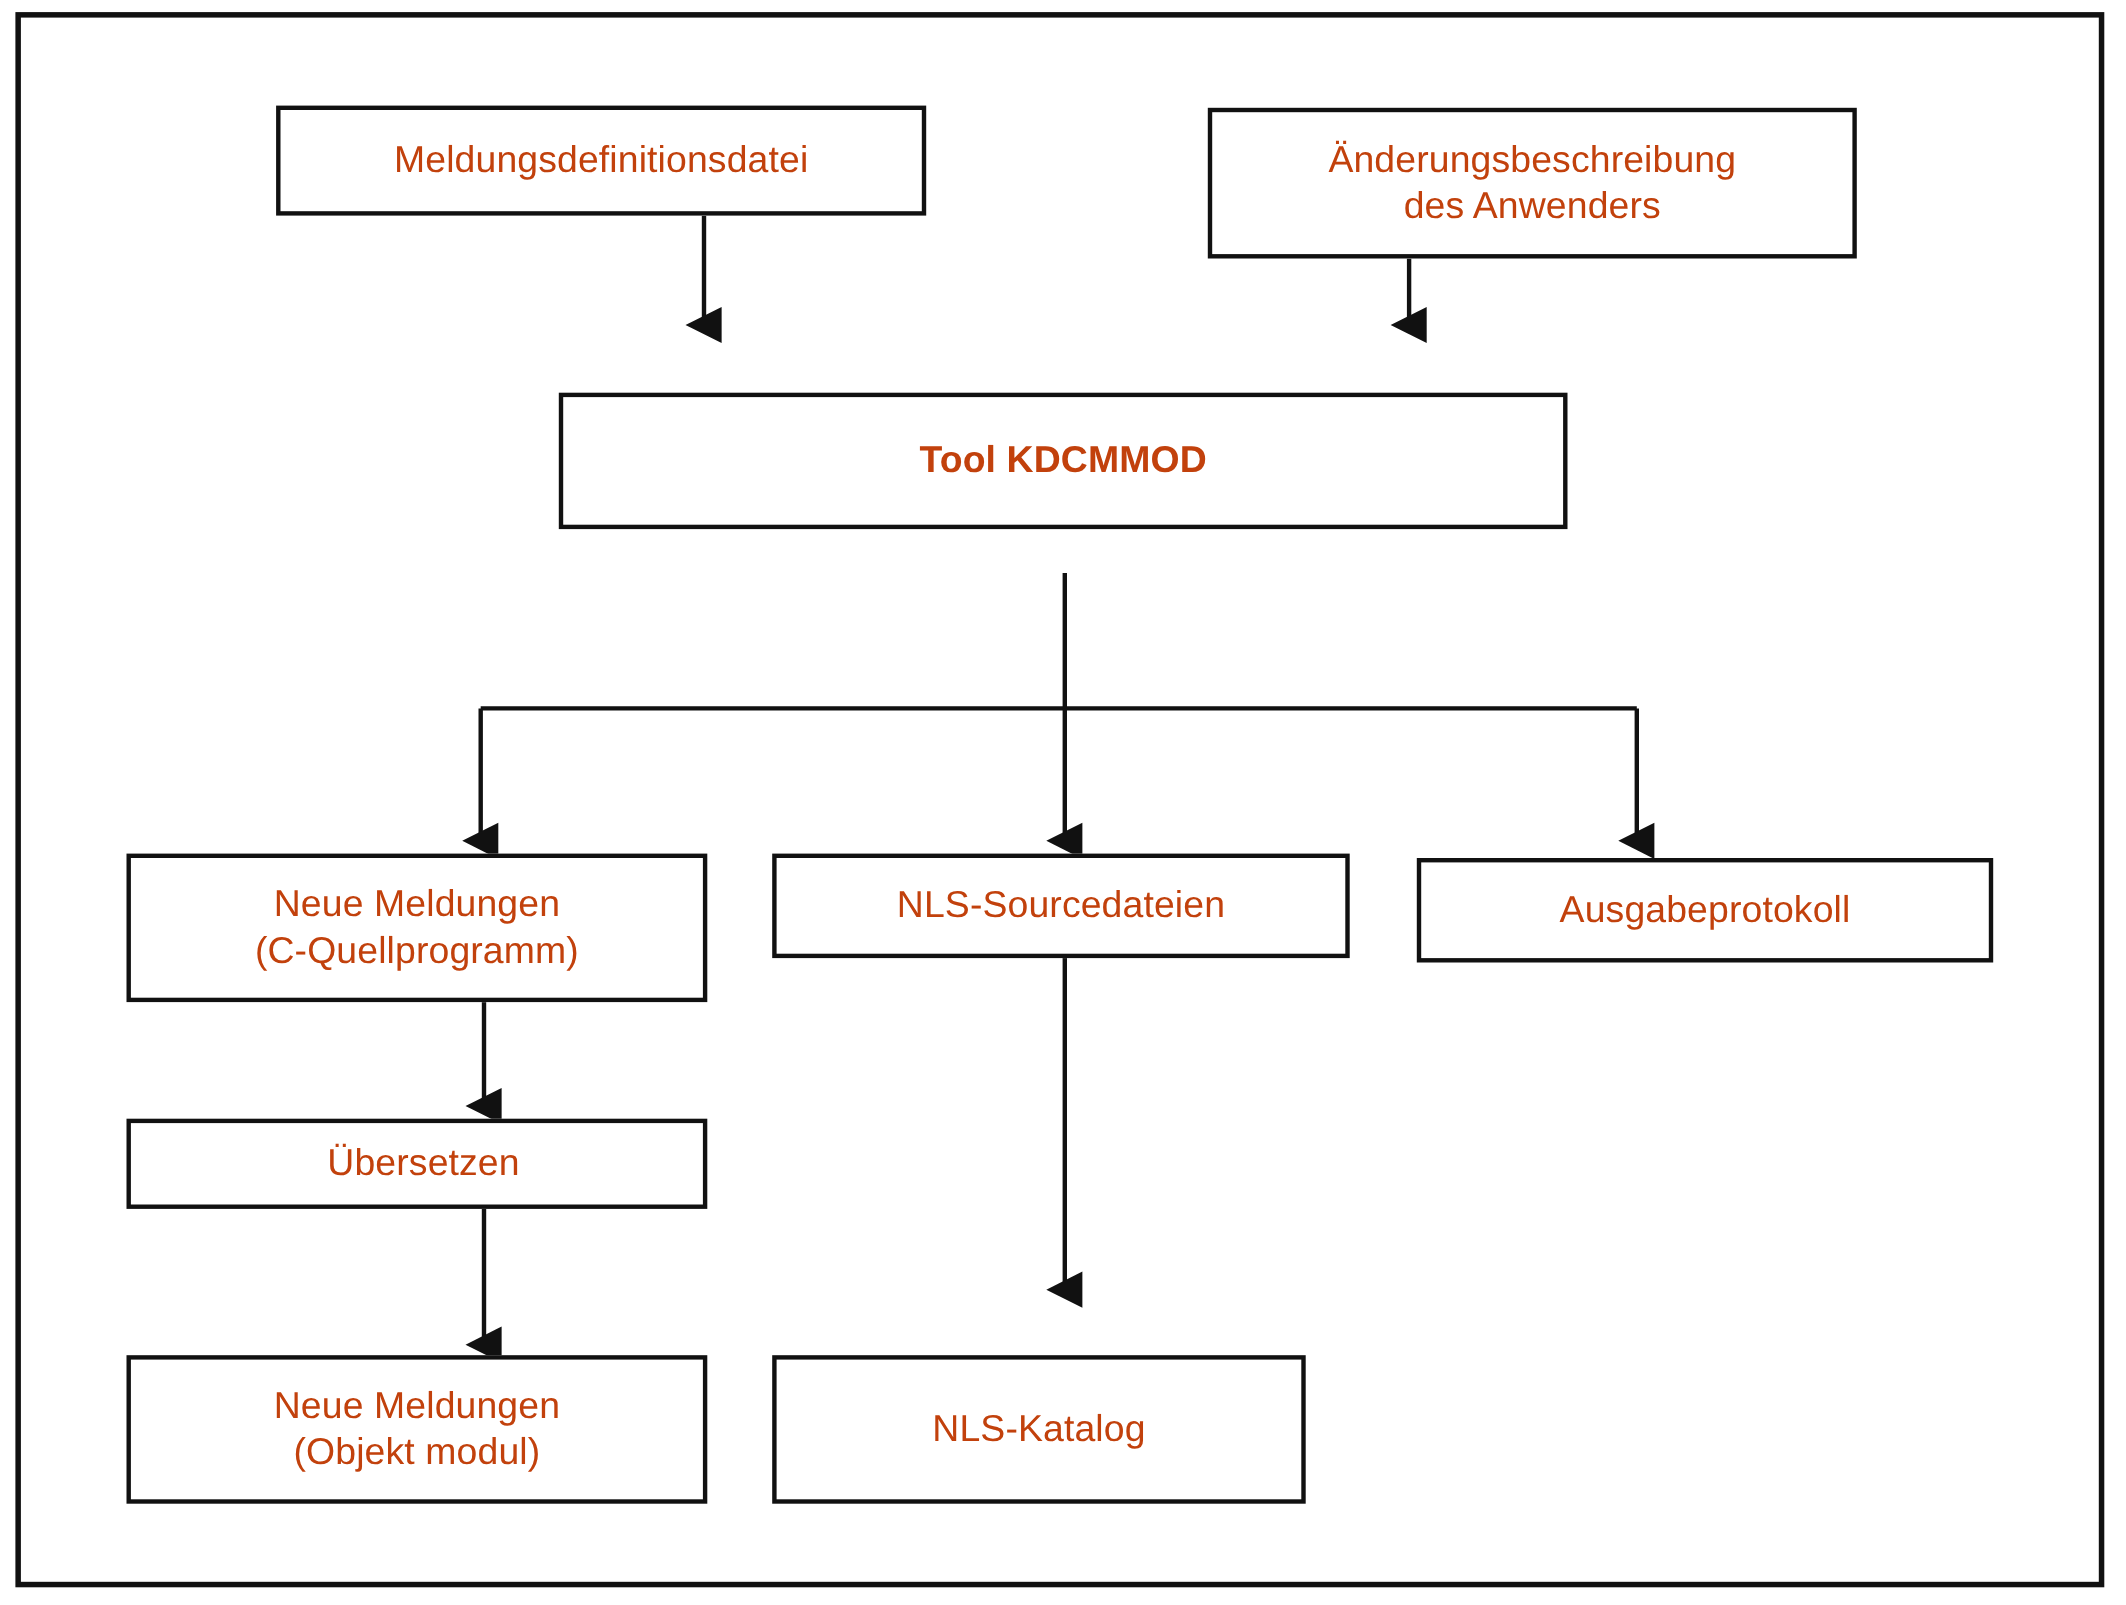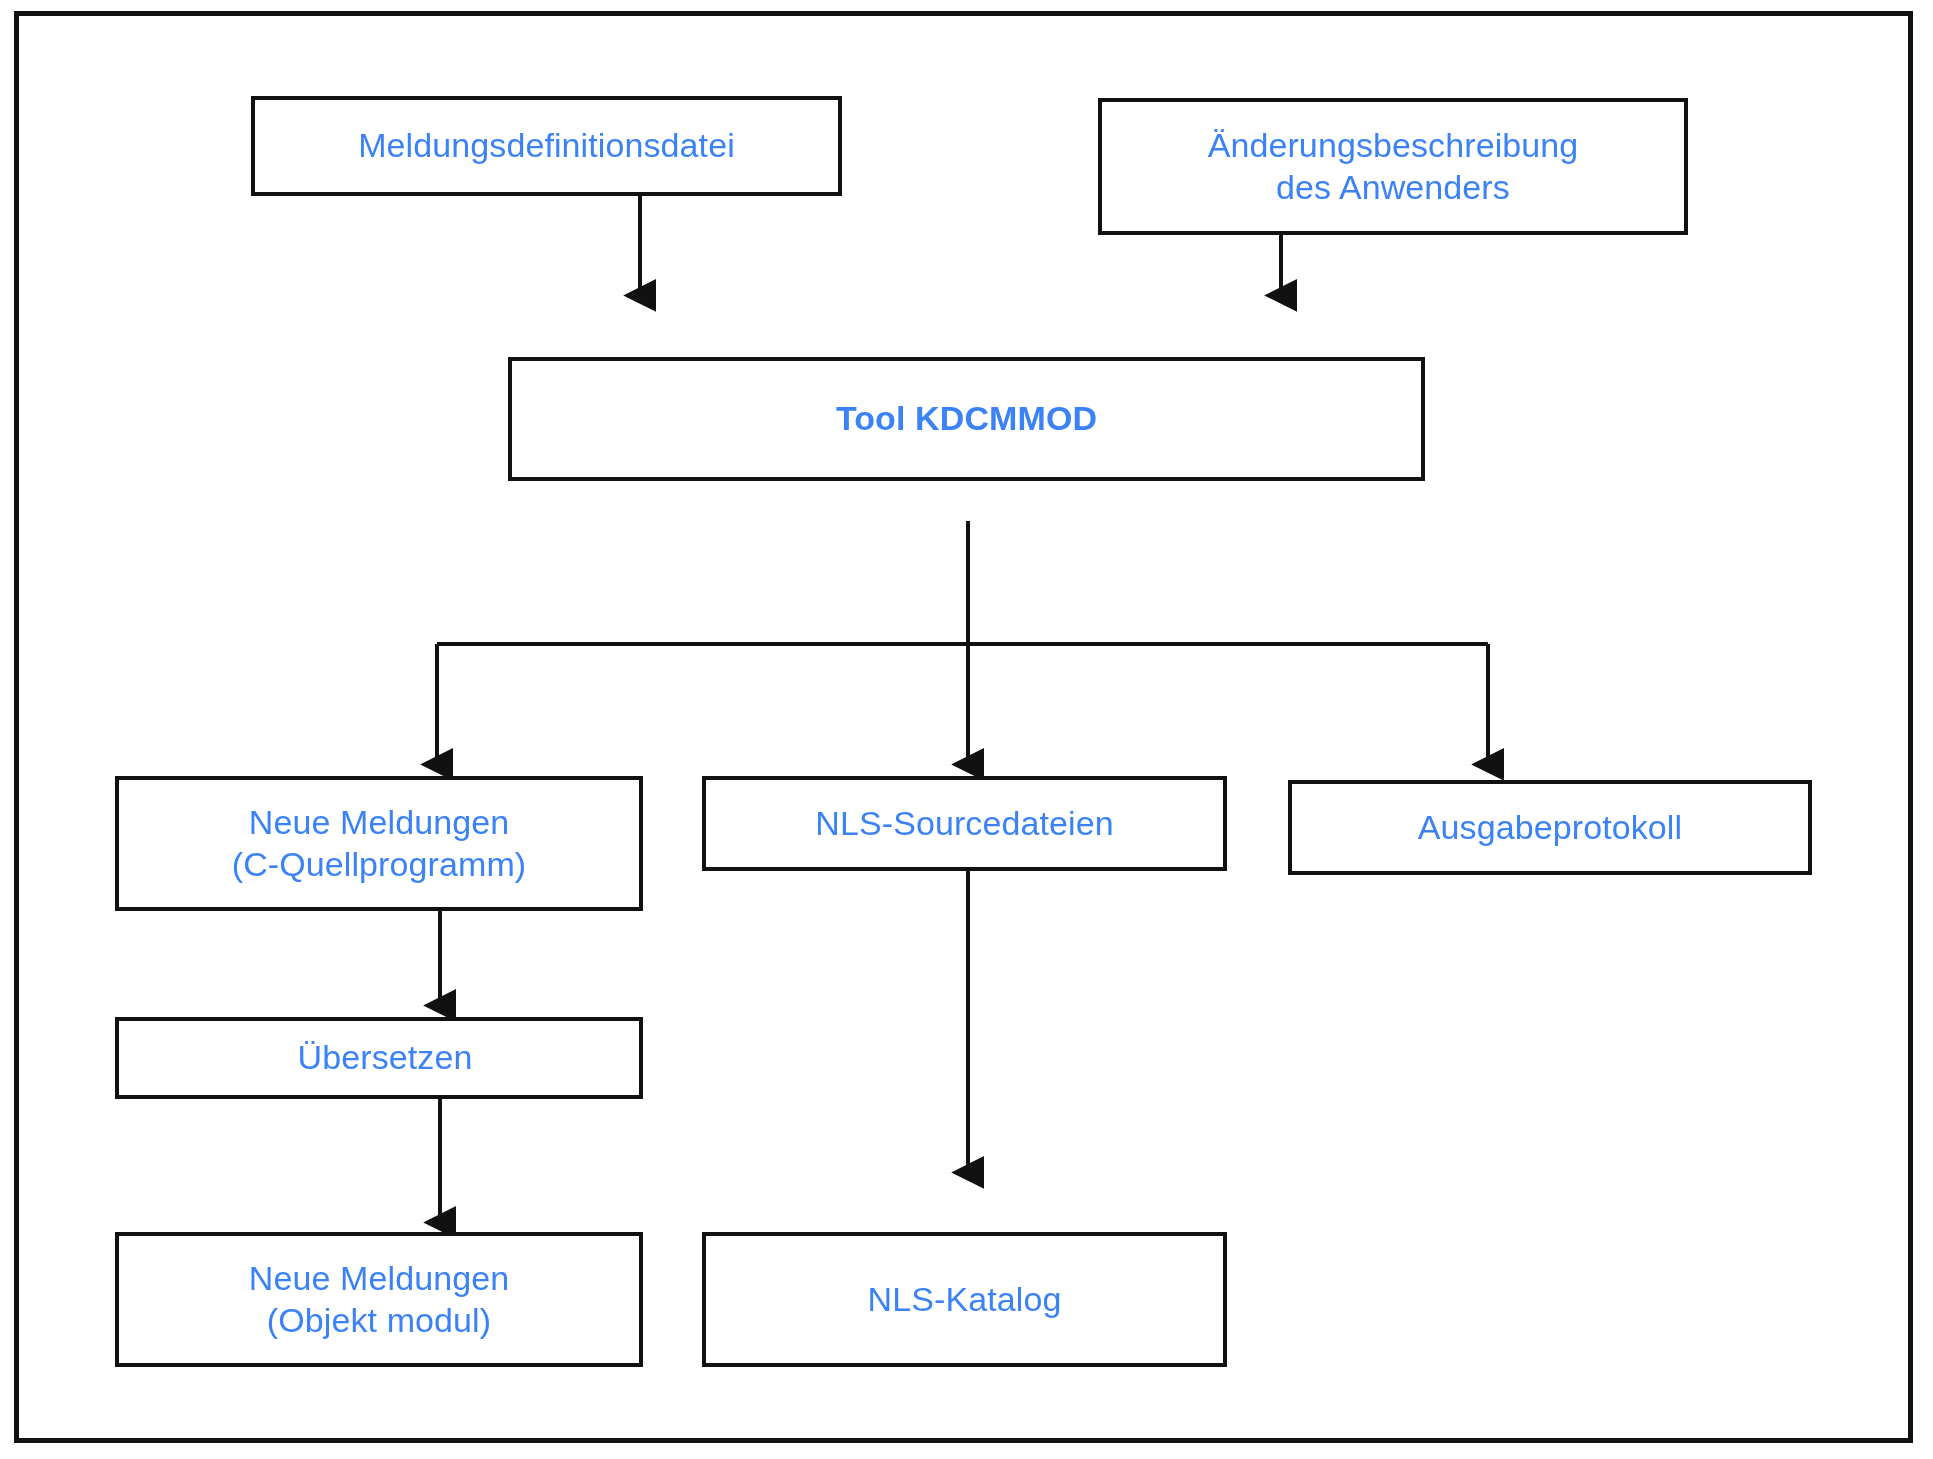--- a/index.html
+++ b/index.html
@@ -31,21 +31,21 @@
   
   .node {
     position: absolute;
     border: 4px solid #111111;
     background: #ffffff;
     box-sizing: border-box;
     display: flex;
     align-items: center;
     justify-content: center;
     text-align: center;
-    color: #3b82f6;
+    color: #c2410c;
     font-size: 34px;
     line-height: 1.22;
     font-weight: normal;
     letter-spacing: 0.1px;
     white-space: pre-line;
   }
   .node.bold {
     font-weight: bold;
   }
   svg.edge-layer {
@@ -103,14 +103,14 @@
 
   <div class="node" style="left:702px; top:776px; width:525px; height:95px;">NLS-Sourcedateien</div>
 
   <div class="node" style="left:1288px; top:780px; width:524px; height:95px;">Ausgabeprotokoll</div>
 
   <div class="node" style="left:115px; top:1017px; width:528px; height:82px;padding-left:12px;">Übersetzen</div>
 
   <div class="node" style="left:115px; top:1232px; width:528px; height:135px;">Neue Meldungen
 (Objekt modul)</div>
 
-  <div class="node" style="left:702px; top:1232px; width:525px; height:135px;">NLS-Katalog</div>
+  <div class="node" style="left:702px; top:1232px; width:485px; height:135px;">NLS-Katalog</div>
 </div>
 
 </body></html>

